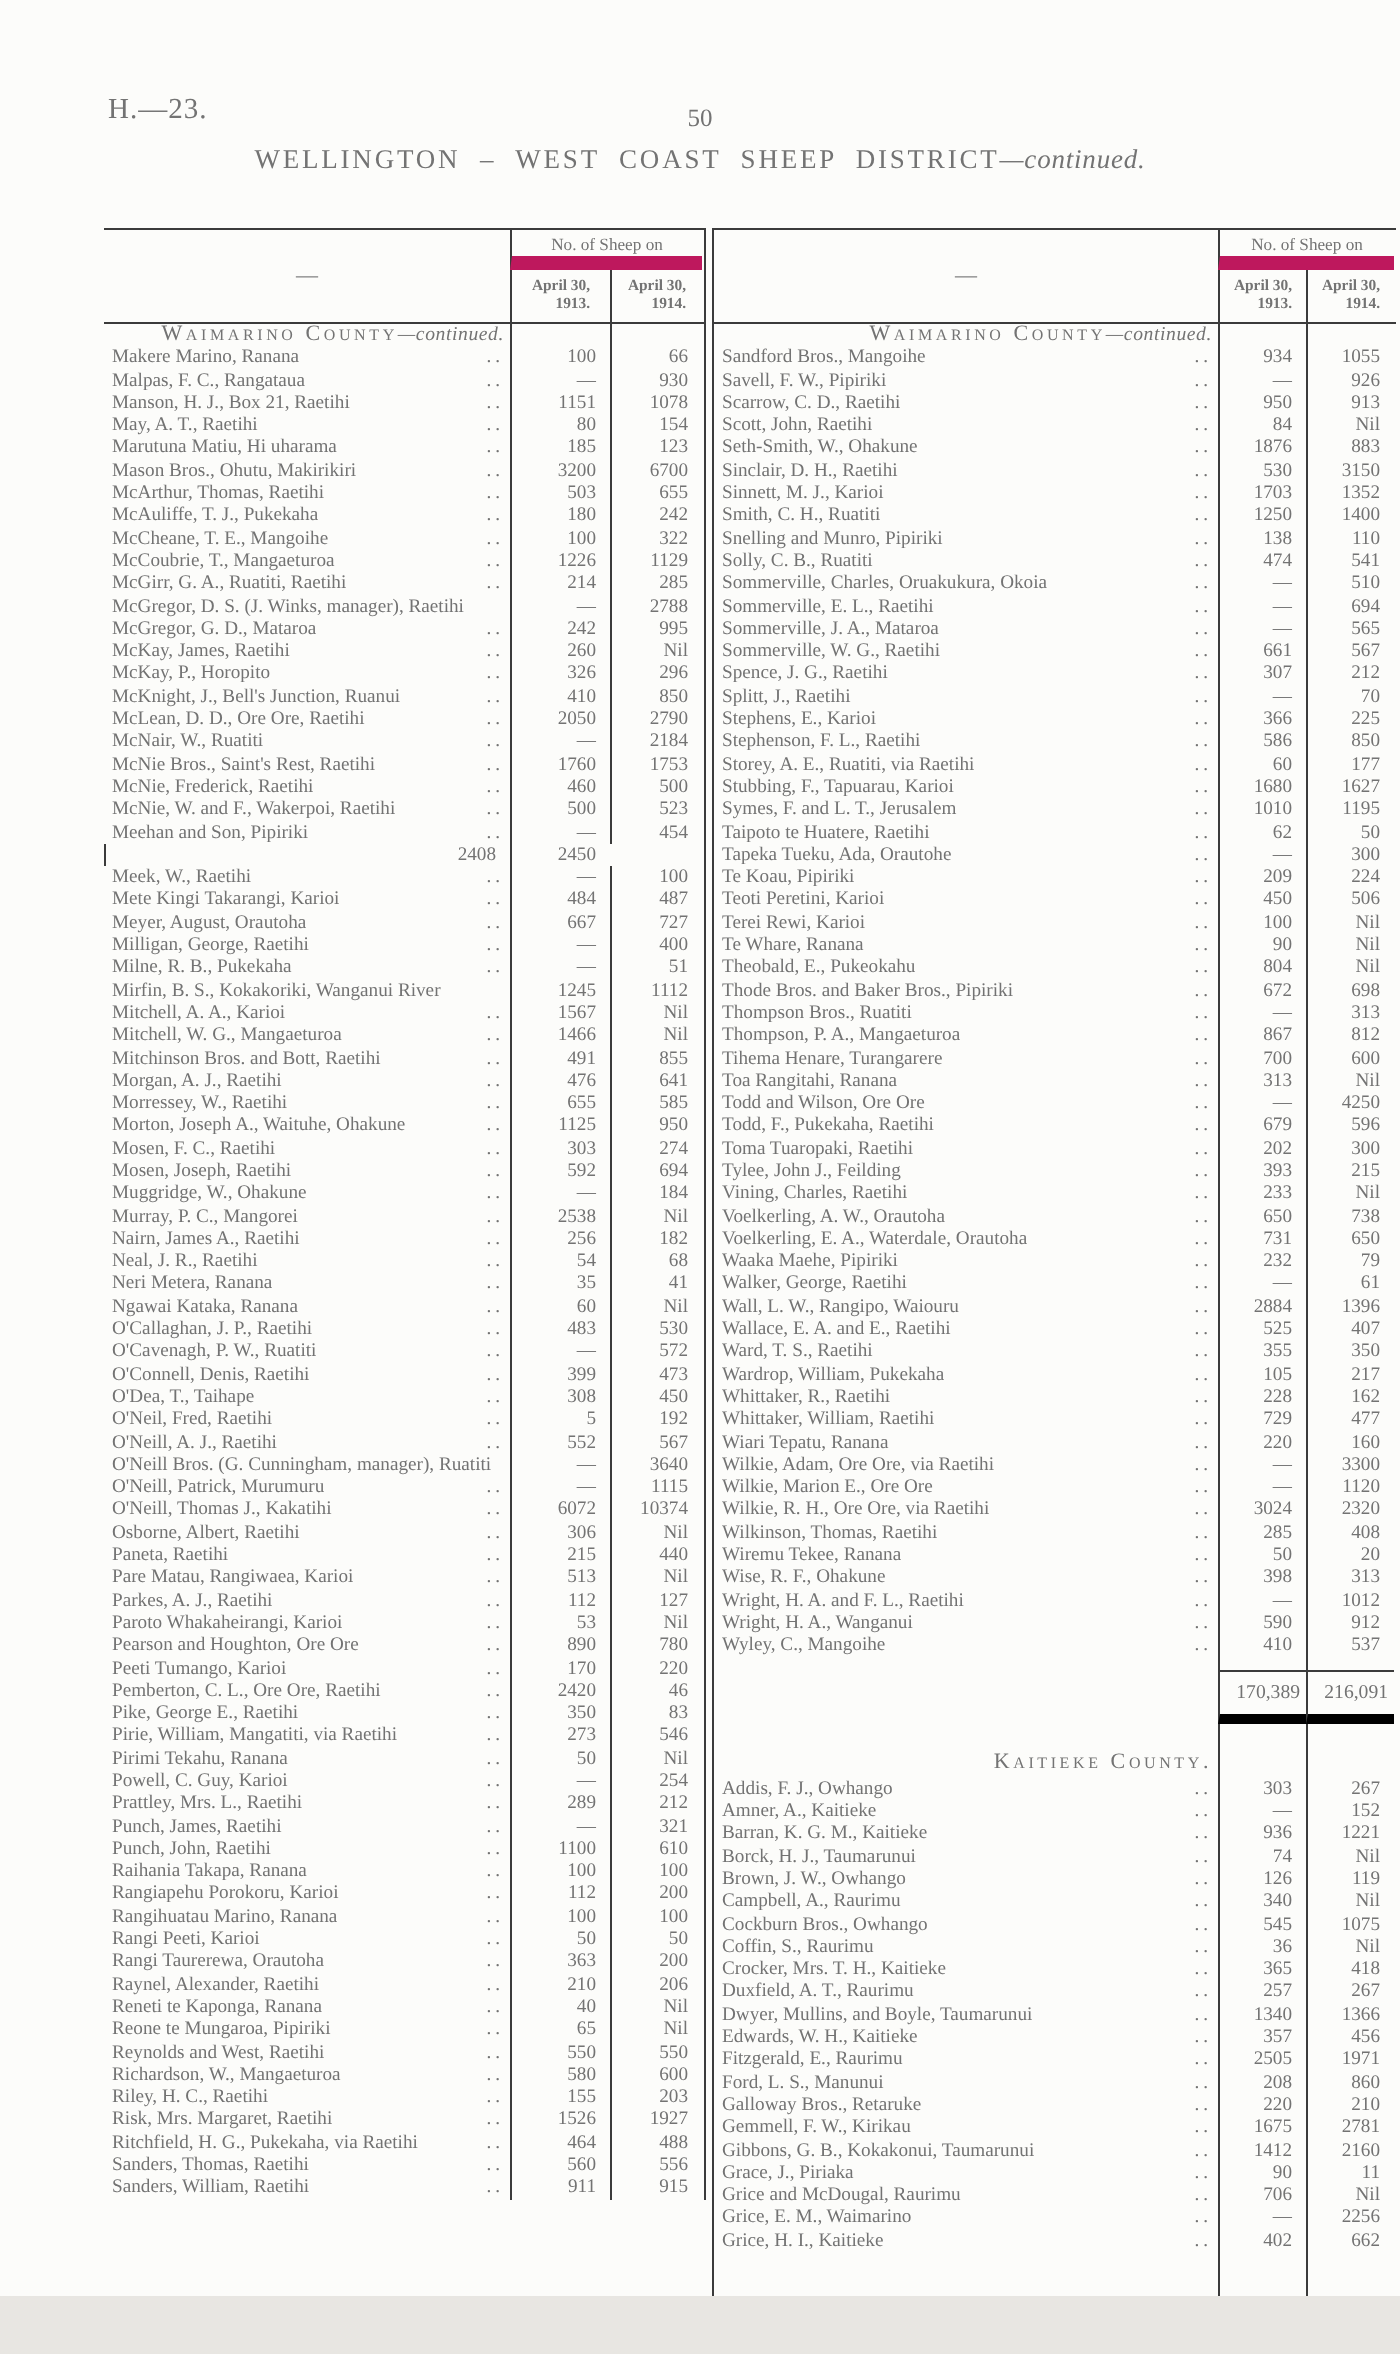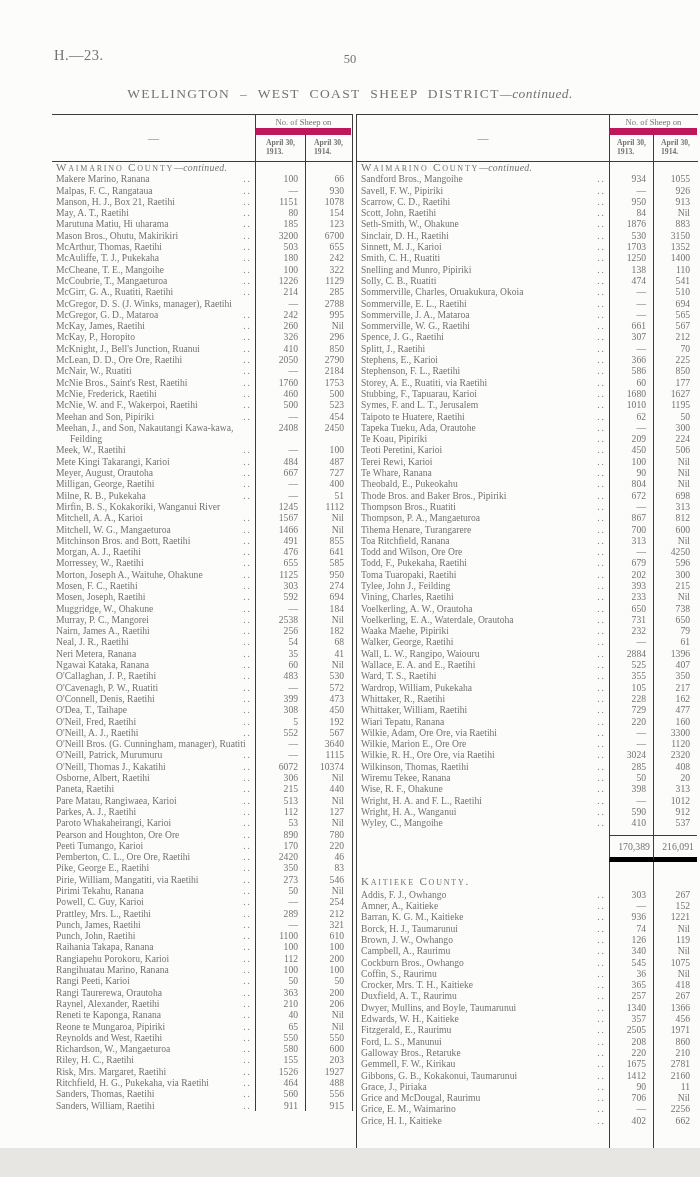--- a/index.html
+++ b/index.html
@@ -1,45 +1,45 @@
 <!DOCTYPE html>
 <html><head>
 <meta charset="utf-8">
 <style>
   html,body{margin:0;padding:0;background:#e8e6e2;}
   .page{position:relative;width:700px;height:1148px;margin:0 auto;background:#fcfcfa;
         color:#737373;font-family:"Liberation Serif","DejaVu Serif",serif;overflow:hidden;}
 
   .docref{position:absolute;left:54px;top:47px;font-size:14.5px;letter-spacing:.5px;}
   .pageno{position:absolute;left:0;right:0;top:52px;text-align:center;font-size:12.5px;}
-  .title{position:absolute;left:0;right:0;top:86px;text-align:center;font-size:13.5px;
+  .title{position:absolute;left:0;right:0;top:72px;text-align:center;font-size:13.5px;
          letter-spacing:1.4px;word-spacing:5px;}
   .title .it{font-style:italic;letter-spacing:.4px;word-spacing:1px;}
 
   .half{position:absolute;top:114px;border-top:1.3px solid #3b3b3b;}
   .half-left {left:52px;width:300px;--c1:203px;--c2:50px;--c3:46px;border-right:1px solid #3b3b3b;}
   .half-right{left:356px;width:341px;--c1:252px;--c2:44px;--c3:44px;border-left:1px solid #3b3b3b;}
 
   .thead{display:grid;grid-template-columns:var(--c1) var(--c2) var(--c3);
          grid-template-rows:20px 26px;border-bottom:1.3px solid #3b3b3b;}
   .h-name{grid-row:1/span 2;grid-column:1;display:flex;align-items:center;justify-content:center;font-size:11px;}
   .h-group{grid-column:2/span 2;grid-row:1;border-left:1px solid #3b3b3b;border-bottom:7px solid #be185d;
            display:flex;align-items:center;justify-content:center;font-size:8.6px;}
-  .h-d1,.h-d2{grid-row:2;display:flex;align-items:center;justify-content:center;text-align:left;
+  .h-d1,.h-d2{grid-row:2;display:flex;align-items:center;justify-content:center;text-align:right;
            font-size:7.7px;line-height:8.8px;white-space:pre-line;font-weight:bold;border-left:1px solid #3b3b3b;}
   .h-d1{grid-column:2;} .h-d2{grid-column:3;}
 
   .tr{display:grid;grid-template-columns:var(--c1) var(--c2) var(--c3);}
   .td{min-height:11.3px;}
   .name{display:flex;align-items:baseline;padding:0 3px 0 4px;font-size:9.6px;line-height:11.3px;}
   .nm{padding-left:14px;text-indent:-14px;}
   .ld{margin-left:auto;padding-left:4px;letter-spacing:2px;}
   .v{border-left:1px solid #3b3b3b;text-align:right;padding-right:7px;font-size:9.6px;line-height:11.3px;}
 
-  .sec-name{justify-content:flex-start;}
+  .sec-name{justify-content:flex-end;}
   .schead{font-variant:small-caps;letter-spacing:1.8px;font-size:11px;text-indent:0;padding-left:0;}
   .schead .it{font-style:italic;font-variant:normal;letter-spacing:.3px;font-size:9.8px;}
 
   .total .v{border-top:1px solid #3b3b3b;border-bottom:5px solid #000000;
             height:21px;line-height:21px;padding-right:3px;font-size:9.8px;}
   .spacer .td{min-height:0;}
 </style>
 </head>
 <body>
 
@@ -234,23 +234,20 @@
         </div>
         <div class="tr">
           <div class="td name">
             <span class="nm">Meehan and Son, Pipiriki</span>
             <span class="ld">..</span>
           </div>
           <div class="td v">—</div>
           <div class="td v">454</div>
         </div>
         <div class="tr">
-          <div class="td name">
-            <span class="nm">Meehan, J., and Son, Nakautangi Kawa-kawa, Feilding</span>
-          </div>
           <div class="td v">2408</div>
           <div class="td v">2450</div>
         </div>
         <div class="tr">
           <div class="td name">
             <span class="nm">Meek, W., Raetihi</span>
             <span class="ld">..</span>
           </div>
           <div class="td v">—</div>
           <div class="td v">100</div>
@@ -988,21 +985,21 @@
         <div class="tr">
           <div class="td name">
             <span class="nm">Tihema Henare, Turangarere</span>
             <span class="ld">..</span>
           </div>
           <div class="td v">700</div>
           <div class="td v">600</div>
         </div>
         <div class="tr">
           <div class="td name">
-            <span class="nm">Toa Ritchfield, Ranana</span>
+            <span class="nm">Toa Rangitahi, Ranana</span>
             <span class="ld">..</span>
           </div>
           <div class="td v">313</div>
           <div class="td v">Nil</div>
         </div>
         <div class="tr">
           <div class="td name">
             <span class="nm">Todd and Wilson, Ore Ore</span>
             <span class="ld">..</span>
           </div>

